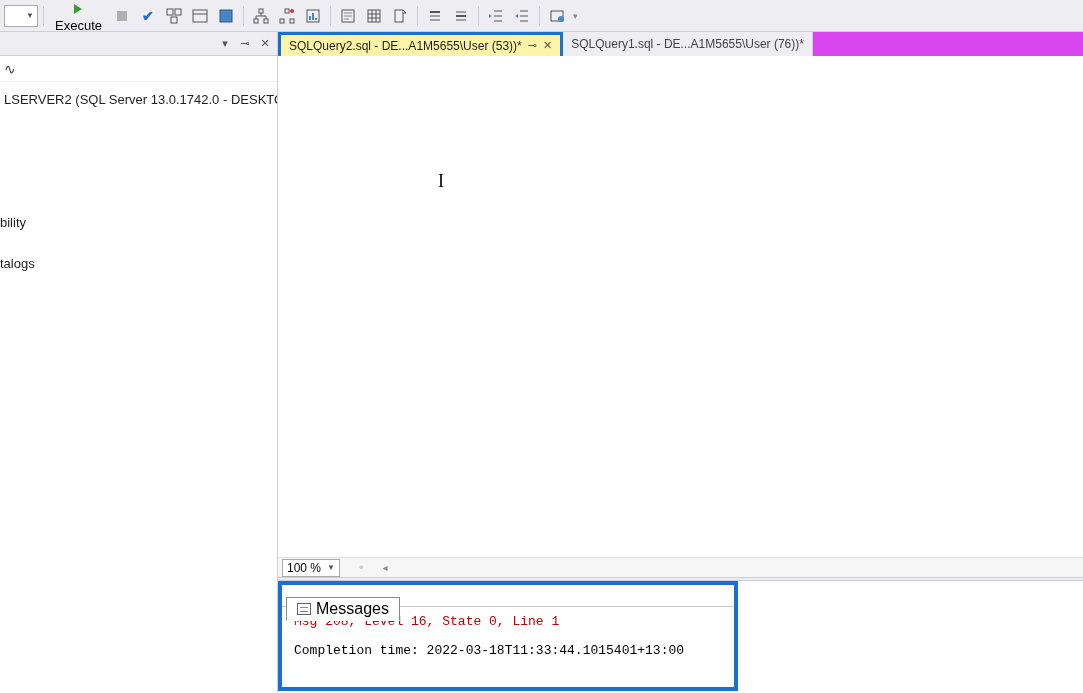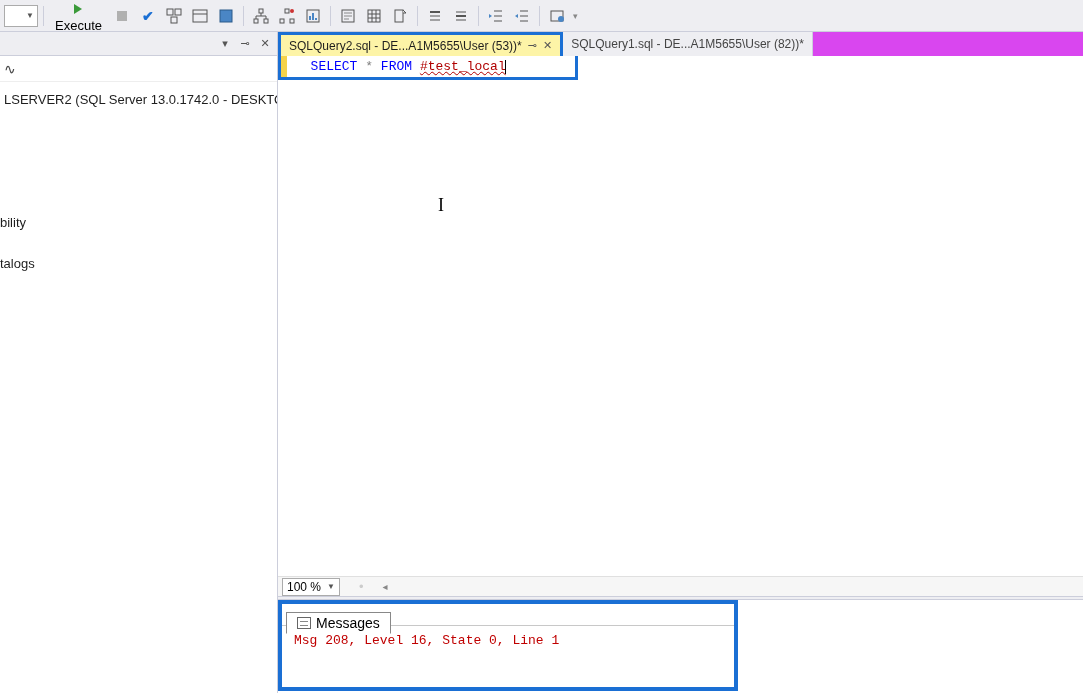--- a/index.html
+++ b/index.html
@@ -251,24 +251,24 @@
     background:#fff;
     border-bottom:1px solid #c8c8c8;
     padding-left:4px;
   }
   .messages-tab {
     display:flex;align-items:center;gap:5px;
     padding:2px 10px;
     border:1px solid #888;
     border-bottom:1px solid #fff;
     background:#fff;
-    font-size:14px;
+    font-size:16px;
     cursor:pointer;
     position:relative;
-    top:9px;
+    top:15px;
   }
   .msg-icon {
     width:14px;height:12px;
     border:1px solid #666;
     position:relative;
     background:linear-gradient(#fff 50%, #fff 50%);
   }
   .msg-icon::before,.msg-icon::after{
     content:"";position:absolute;left:2px;right:2px;height:1px;background:#888;
   }
@@ -436,33 +436,24 @@
   </div>
 
   <div class="content">
     <div class="tabs">
       <div class="tab active">
         <span>SQLQuery2.sql - DE...A1M5655\User (53))*</span>
         <span class="pin-icon">⊸</span>
         <span class="close-icon">✕</span>
       </div>
       <div class="tab inactive">
-        <span>SQLQuery1.sql - DE...A1M5655\User (82))*</span>
+        <span>SQLQuery1.sql - DE...A1M5655\User (76))*</span>
       </div>
     </div>
 
-    <div class="active-highlight-wrap" style="width:300px;">
-      <div class="editor-line">
-        <span class="gutter-marker"></span>
-        &nbsp;&nbsp;<span class="kw-blue">SELECT</span>
-        <span class="kw-grey">*</span>
-        <span class="kw-blue">FROM</span>
-        <span class="kw-red squiggle">#test_local</span><span class="text-cursor"></span>
-      </div>
-    </div>
 
     <div class="editor-body">
       <span class="ibeam-cursor">I</span>
     </div>
 
     <div class="zoom-bar">
       <div class="zoom-select">
         <span>100 %</span>
         <span class="caret">▼</span>
       </div>
@@ -475,17 +466,18 @@
     <div class="messages-wrap">
       <div class="messages-tab-row">
         <div class="messages-tab">
           <span class="msg-icon"></span>
           <span>Messages</span>
         </div>
       </div>
       <div class="messages-body">
         <div class="msg-err">Msg 208, Level 16, State 0, Line 1</div>
         <div style="height:10px"></div>
+        <div class="msg-norm">Completion time: 2022-03-18T11:33:44.1015401+13:00</div>
       </div>
     </div>
     <div class="bottom-spacer"></div>
   </div>
 </div>
 
 </body></html>

